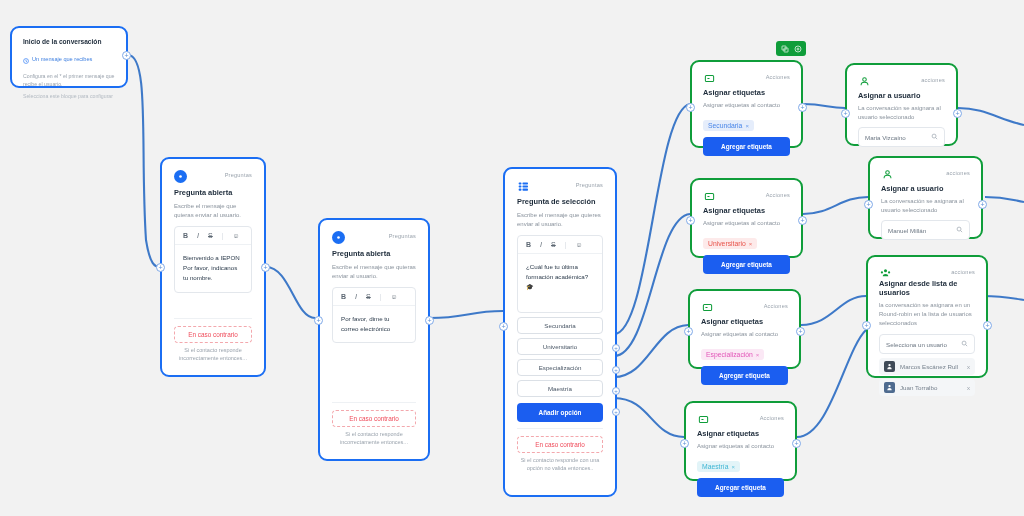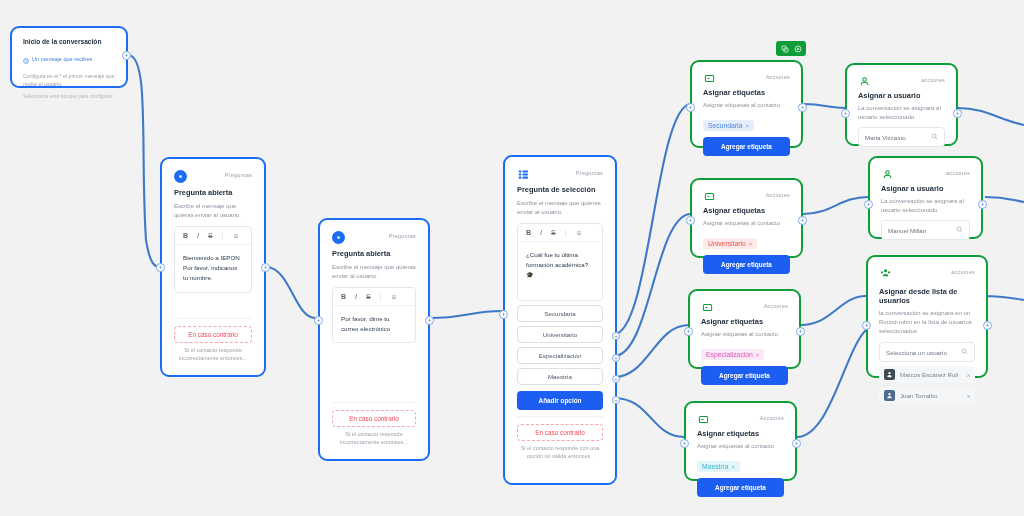--- a/index.html
+++ b/index.html
@@ -239,21 +239,21 @@
       </div>
     </div>
     <div class="handle" style="left:-6px; top:96px;">
       <span>+</span>
       </div>
     <div class="handle" style="right:-6px; top:96px;">
       <span>+</span>
       </div>
   </div>
 
-  <div class="node blue" style="left:503px; top:155px; width:114px; height:330px;">
+  <div class="node blue" style="left:503px; top:167px; width:114px; height:330px;">
     <div class="node-inner">
       <div class="node-head">
         <span class="icon-sq">
           <svg viewBox="0 0 16 16" fill="#1b6ef3">
             <rect x="1" y="2" width="4" height="3" rx="1"></rect>
               <rect x="6.5" y="2" width="8" height="3" rx="1"></rect>
             <rect x="1" y="6.5" width="4" height="3" rx="1"></rect>
               <rect x="6.5" y="6.5" width="8" height="3" rx="1"></rect>
             <rect x="1" y="11" width="4" height="3" rx="1"></rect>
               <rect x="6.5" y="11" width="8" height="3" rx="1"></rect>
@@ -495,21 +495,21 @@
         <span class="icon-sq">
           <svg viewBox="0 0 16 16" fill="#0f9d3a">
             <circle cx="8" cy="4" r="2.2"></circle>
               <path d="M4 12c0-2.2 1.8-3.4 4-3.4s4 1.2 4 3.4z"></path>
             <circle cx="2.8" cy="6.5" r="1.6"></circle>
               <circle cx="13.2" cy="6.5" r="1.6"></circle>
           </svg>
         </span>
         <span class="cat-label">acciones</span>
       </div>
-      <div class="node-title" style="margin:8px 0 4px;">Asignar desde lista de usuarios</div>
+      <div class="node-title" style="margin:0 0 4px;">Asignar desde lista de usuarios</div>
       <div class="node-desc" style="margin-bottom:6px;">la conversación se asignara en un Round-robin en la lista de usuarios seleccionados</div>
       <div class="field">
         <span>Selecciona un usuario</span>
         <span>
           <svg viewBox="0 0 16 16">
               <circle cx="7" cy="7" r="4.5"></circle>
               <path d="M10.5 10.5L14 14"></path>
             </svg>
         </span>
       </div>

